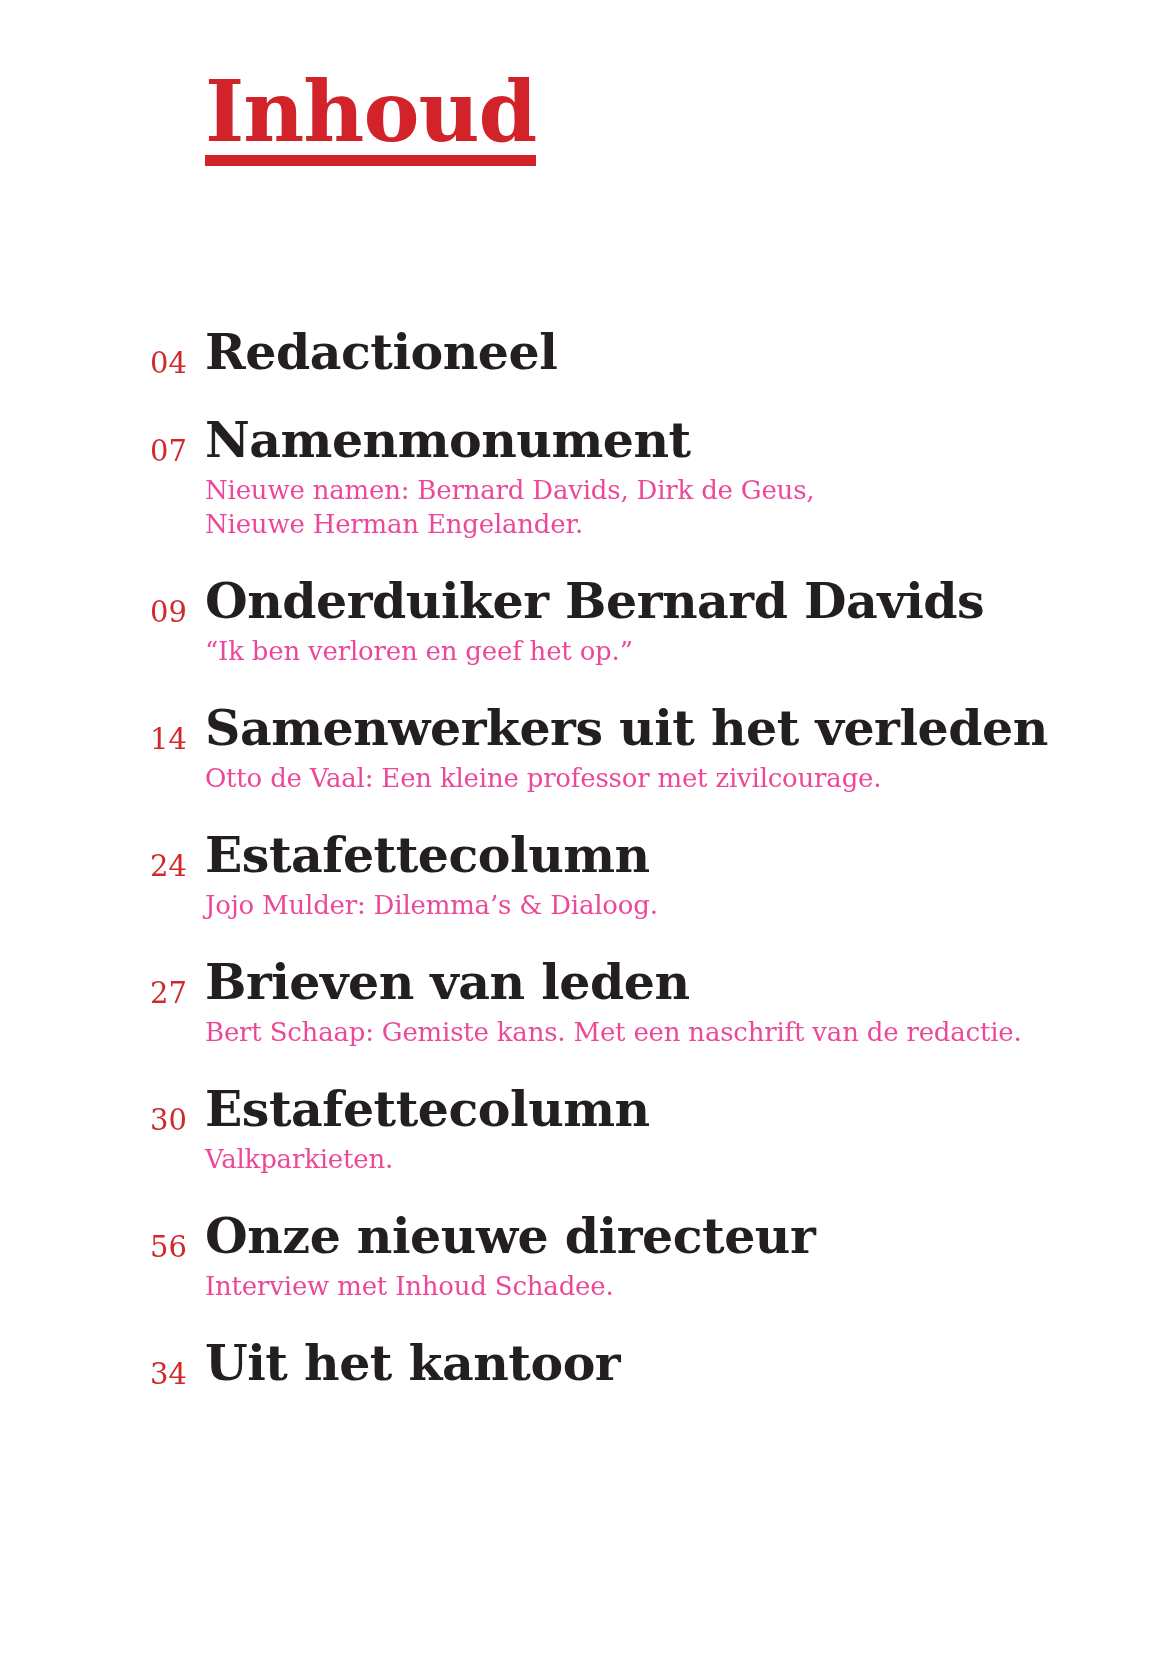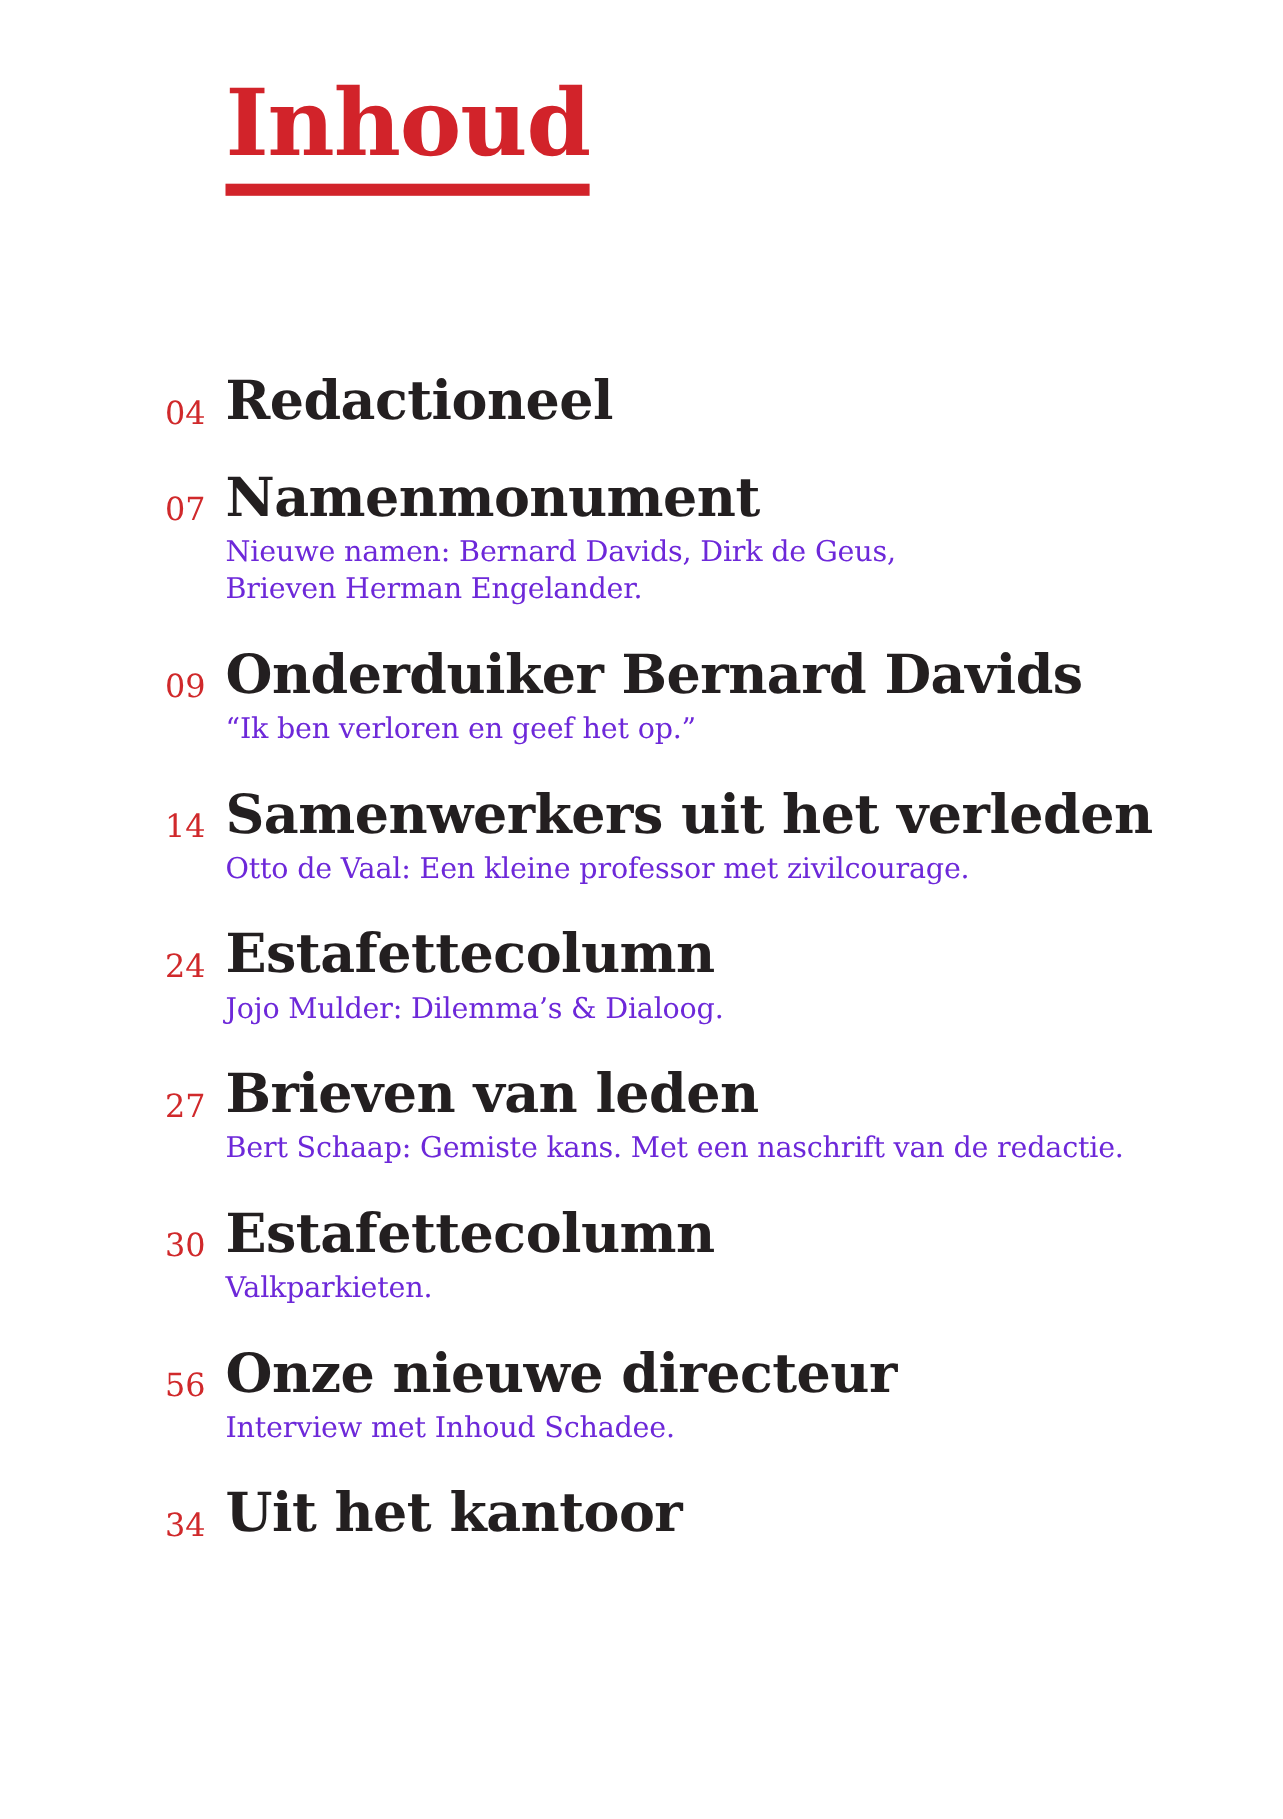--- a/index.html
+++ b/index.html
@@ -25,21 +25,21 @@
     margin-left: 55px;
   }
   .page-title {
     display: inline-block;
     font-size: 84px;
     line-height: 1;
     font-weight: bold;
     color: #d2232a;
     letter-spacing: -1px;
     border-bottom: 11px solid #d2232a;
-    padding-bottom: 13px;
+    padding-bottom: 1px;
     margin: 0;
   }
   .toc {
     margin-top: 158px;
   }
   .toc-entry {
     display: flex;
     align-items: baseline;
     margin-bottom: 32px;
   }
@@ -62,21 +62,21 @@
     color: #231f20;
     letter-spacing: -0.5px;
     margin: 0;
   }
   .entry-subtitle {
     margin-top: 5px;
   }
   .subtitle-line {
     font-size: 26px;
     line-height: 34px;
-    color: #6d28d9;
+    color: #ec4899;
     letter-spacing: -0.2px;
   }
 </style>
 </head>
 <body>
 
 <div class="page">
 
   <div class="heading-wrap">
     <h1 class="page-title">Inhoud</h1>
@@ -90,21 +90,21 @@
         <h2 class="entry-title">Redactioneel</h2>
       </div>
     </div>
 
     <div class="toc-entry">
       <div class="entry-number">07</div>
       <div class="entry-body">
         <h2 class="entry-title">Namenmonument</h2>
         <div class="entry-subtitle">
           <div class="subtitle-line">Nieuwe namen: Bernard Davids, Dirk de Geus,</div>
-          <div class="subtitle-line">Brieven Herman Engelander.</div>
+          <div class="subtitle-line">Nieuwe Herman Engelander.</div>
         </div>
       </div>
     </div>
 
     <div class="toc-entry">
       <div class="entry-number">09</div>
       <div class="entry-body">
         <h2 class="entry-title">Onderduiker Bernard Davids</h2>
         <div class="entry-subtitle">
           <div class="subtitle-line">“Ik ben verloren en geef het op.”</div>

